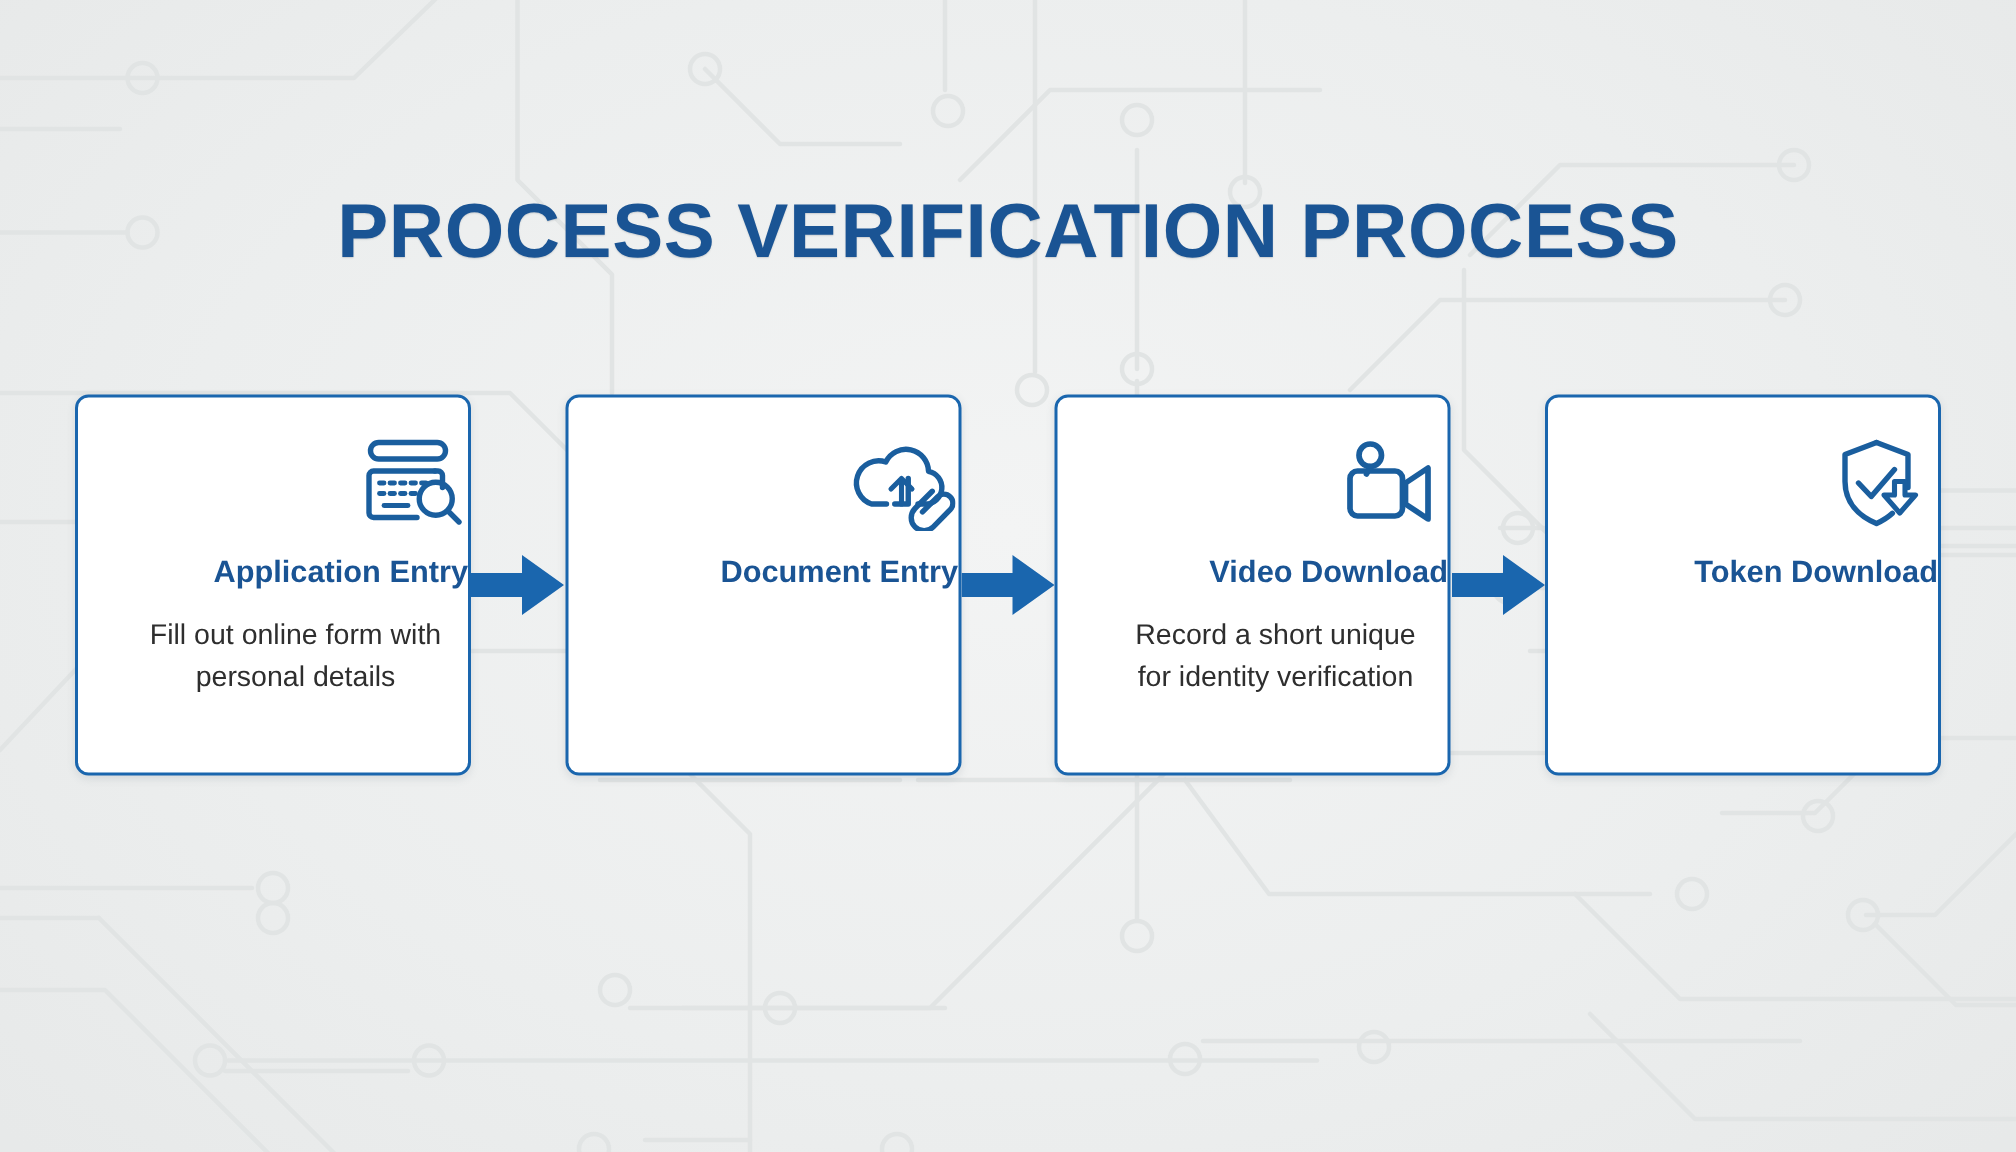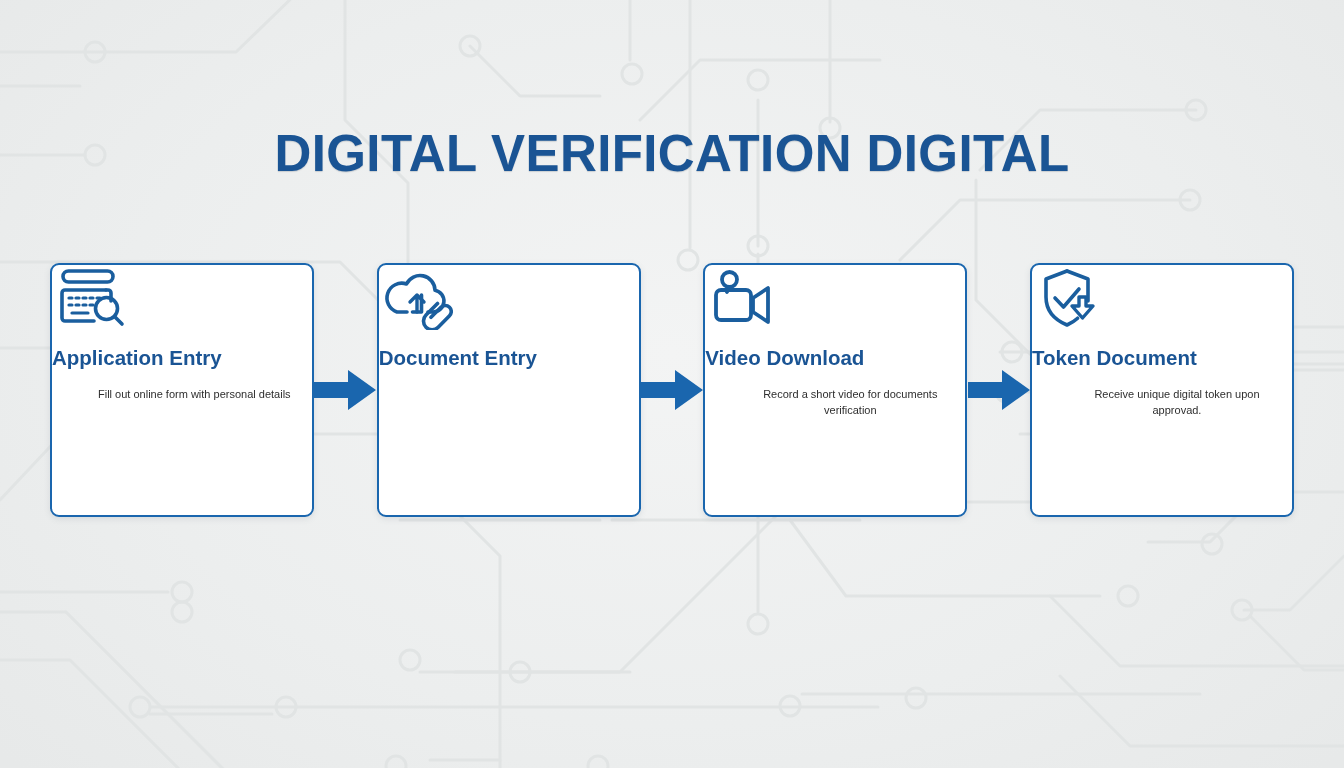--- a/index.html
+++ b/index.html
@@ -60,21 +60,22 @@
   .card {
     box-sizing: border-box;
     width: 264px;
     height: 254px;
     background: #ffffff;
     border: 2px solid #1a66ae;
     border-radius: 9px;
     box-shadow: 0 2px 6px rgba(80,95,110,0.13);
     display: flex;
     flex-direction: column;
-    align-items: flex-start;
+    align-items: flex-end;
+    padding-top: 24px;
     flex: 0 0 auto;
   }
 
   .card-icon {
     width: 76px;
     height: 68px;
     display: flex;
     align-items: center;
     justify-content: center;
   }
@@ -85,21 +86,21 @@
     font-size: 20.5px;
     font-weight: bold;
     color: #1a5494;
     text-align: center;
     line-height: 1.1;
   }
 
   .card-desc {
     margin-top: 16px;
     padding: 0 16px;
-    font-size: 11px;
+    font-size: 19px;
     line-height: 1.52;
     color: #2e2e2e;
     text-align: center;
     margin-left: 30px;
   }
 
   .arrow {
     flex: 0 0 auto;
     width: 62px;
     height: 48px;
@@ -191,21 +192,21 @@
       <circle cx="1242" cy="610" r="10"></circle>
       <circle cx="1212" cy="544" r="10"></circle>
       <circle cx="470" cy="46" r="10"></circle>
       <circle cx="1196" cy="110" r="10"></circle>
       <circle cx="1190" cy="200" r="10"></circle>
       <circle cx="396" cy="766" r="10"></circle>
       <circle cx="790" cy="706" r="10"></circle>
     </g>
   </svg>
 
-  <div id="title">DIGITAL VERIFICATION DIGITAL</div>
+  <div id="title">PROCESS VERIFICATION PROCESS</div>
 
   <div id="flow">
 
     <div class="card">
       <div class="card-icon">
         <svg viewBox="0 0 72 62" width="72" height="62" fill="none" stroke="#1a5e9e" stroke-width="3.6" stroke-linecap="round" stroke-linejoin="round">
           <rect x="9" y="3" width="50" height="11" rx="5.5"></rect>
           <path d="M52 22 H11 a3 3 0 0 0 -3 3 V50 a3 3 0 0 0 3 3 H40"></path>
           <path d="M52 22 h2 a3 3 0 0 1 3 3 v8"></path>
           <g stroke-width="3.2">
@@ -255,36 +256,35 @@
     <div class="card">
       <div class="card-icon">
         <svg viewBox="0 0 72 62" width="72" height="62" fill="none" stroke="#1a5e9e" stroke-width="3.8" stroke-linecap="round" stroke-linejoin="round">
           <circle cx="22.5" cy="11.5" r="7.5"></circle>
           <path d="M22.5 19 L20 24"></path>
           <rect x="9" y="22" width="35" height="30" rx="5"></rect>
           <path d="M46 30 L61 20 V54 L46 44 Z"></path>
         </svg>
       </div>
       <div class="card-title">Video Download</div>
-      <div class="card-desc">Record a short video for documents verification</div>
+      <div class="card-desc">Record a short unique for identity verification</div>
     </div>
 
     <div class="arrow">
       <svg viewBox="0 0 62 44" width="62" height="44">
         <path d="M0 14 H34 V2 L62 22 L34 42 V30 H0 Z" fill="#1a66ae"></path>
       </svg>
     </div>
 
     <div class="card">
       <div class="card-icon">
         <svg viewBox="0 0 72 62" width="72" height="62" fill="none" stroke="#1a5e9e" stroke-width="3.6" stroke-linecap="round" stroke-linejoin="round">
           <path d="M33 3 L12 11 V29 c0 14 9 23 21 28 c4 -1.8 7.6 -4 10.6 -6.8"></path>
           <path d="M33 3 L54 11 V33"></path>
           <path d="M21 30 L29.5 39 L45 21"></path>
           <path d="M52 29 h-7 v9 h-7 l10.5 12 L59 38 h-7 z" fill="#ffffff" stroke-width="3.4"></path>
         </svg>
       </div>
-      <div class="card-title">Token Document</div>
-      <div class="card-desc">Receive unique digital token upon approvad.</div>
+      <div class="card-title">Token Download</div>
     </div>
 
   </div>
 </div>
 
 </body></html>

